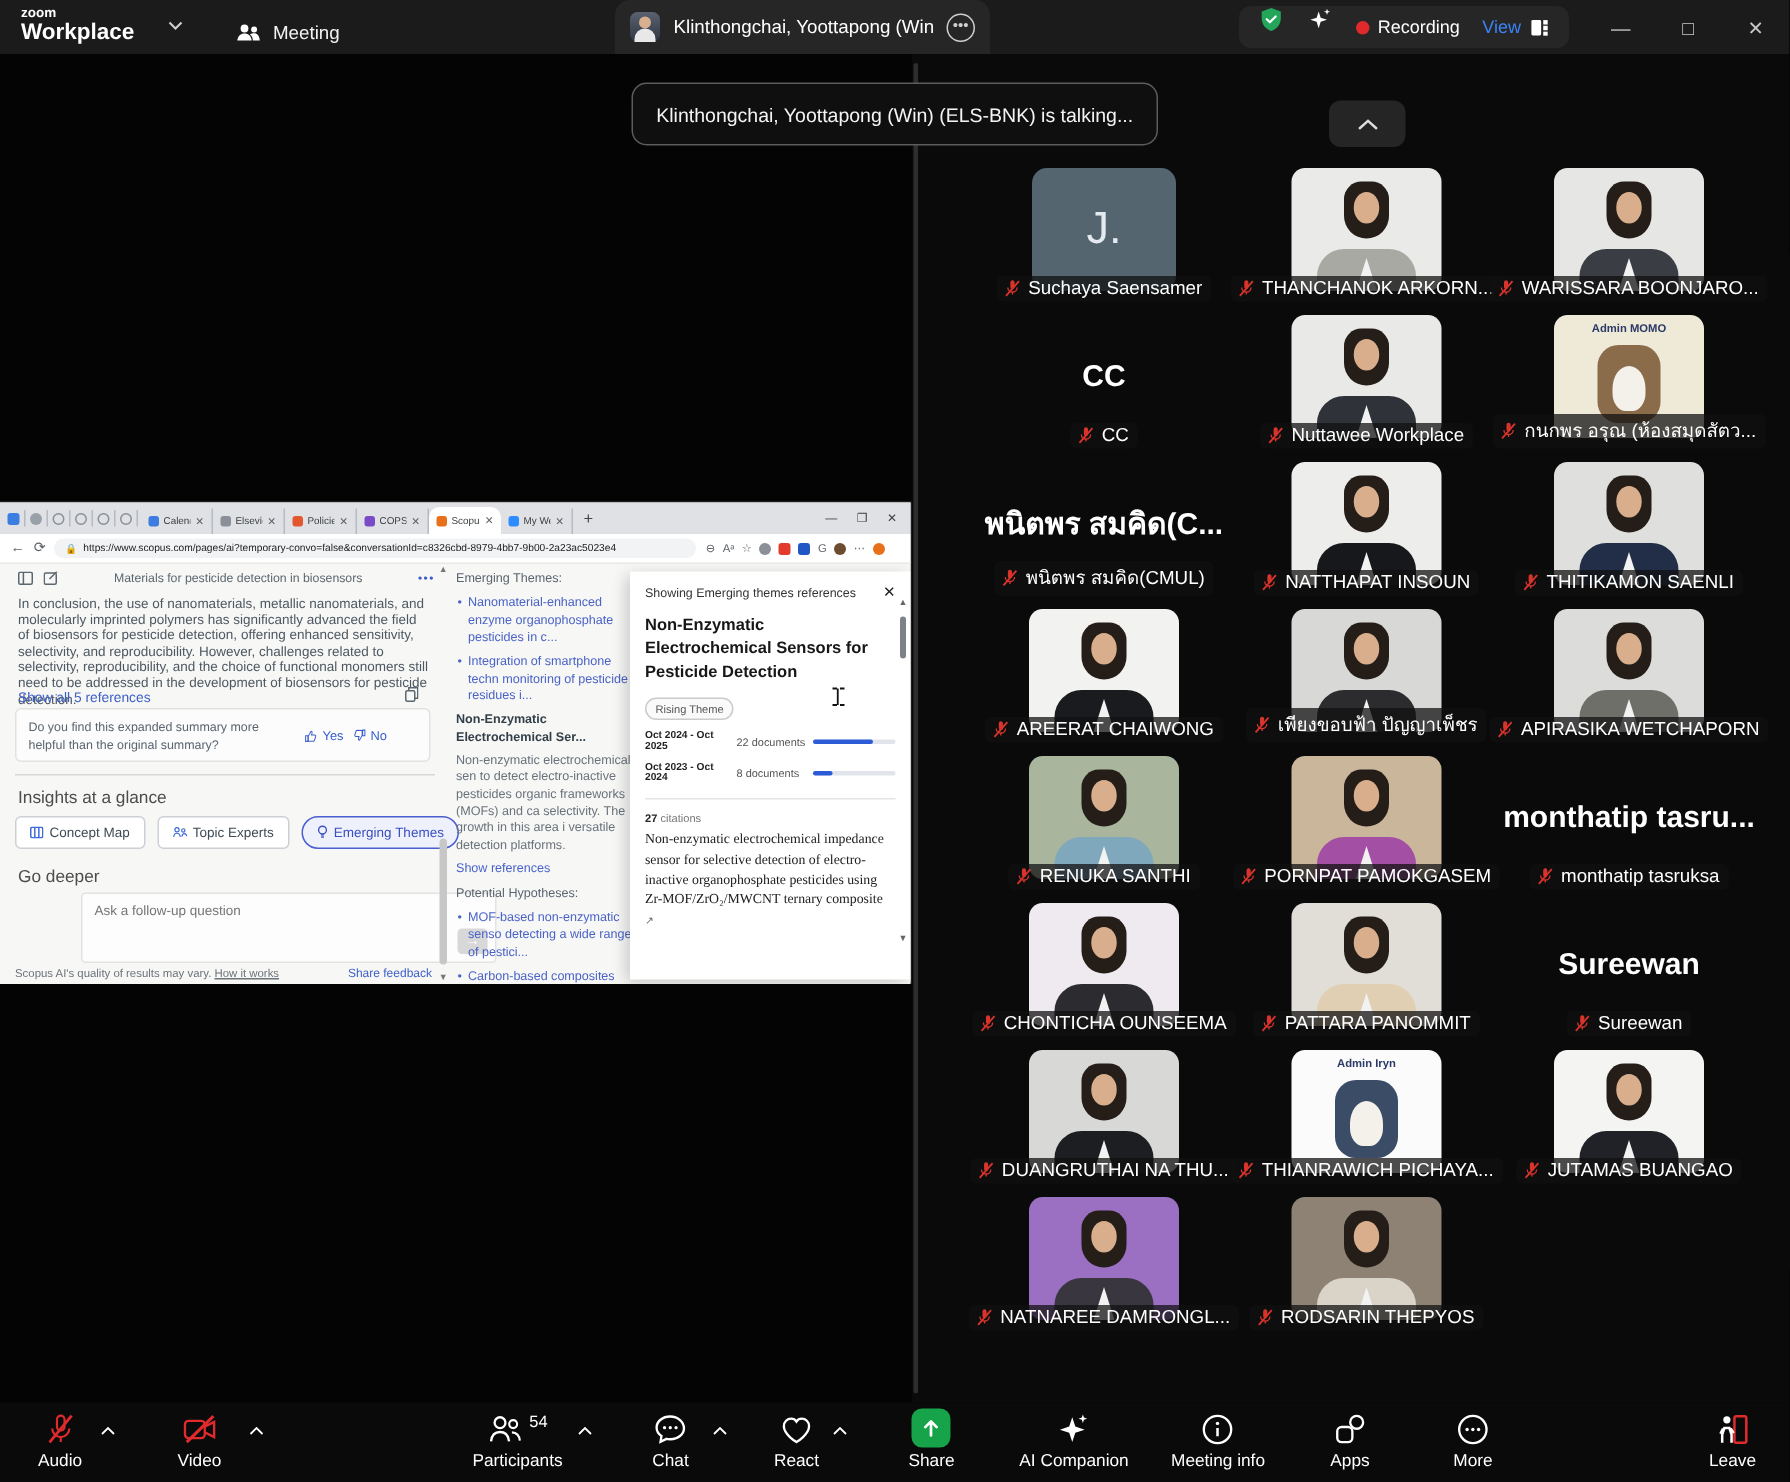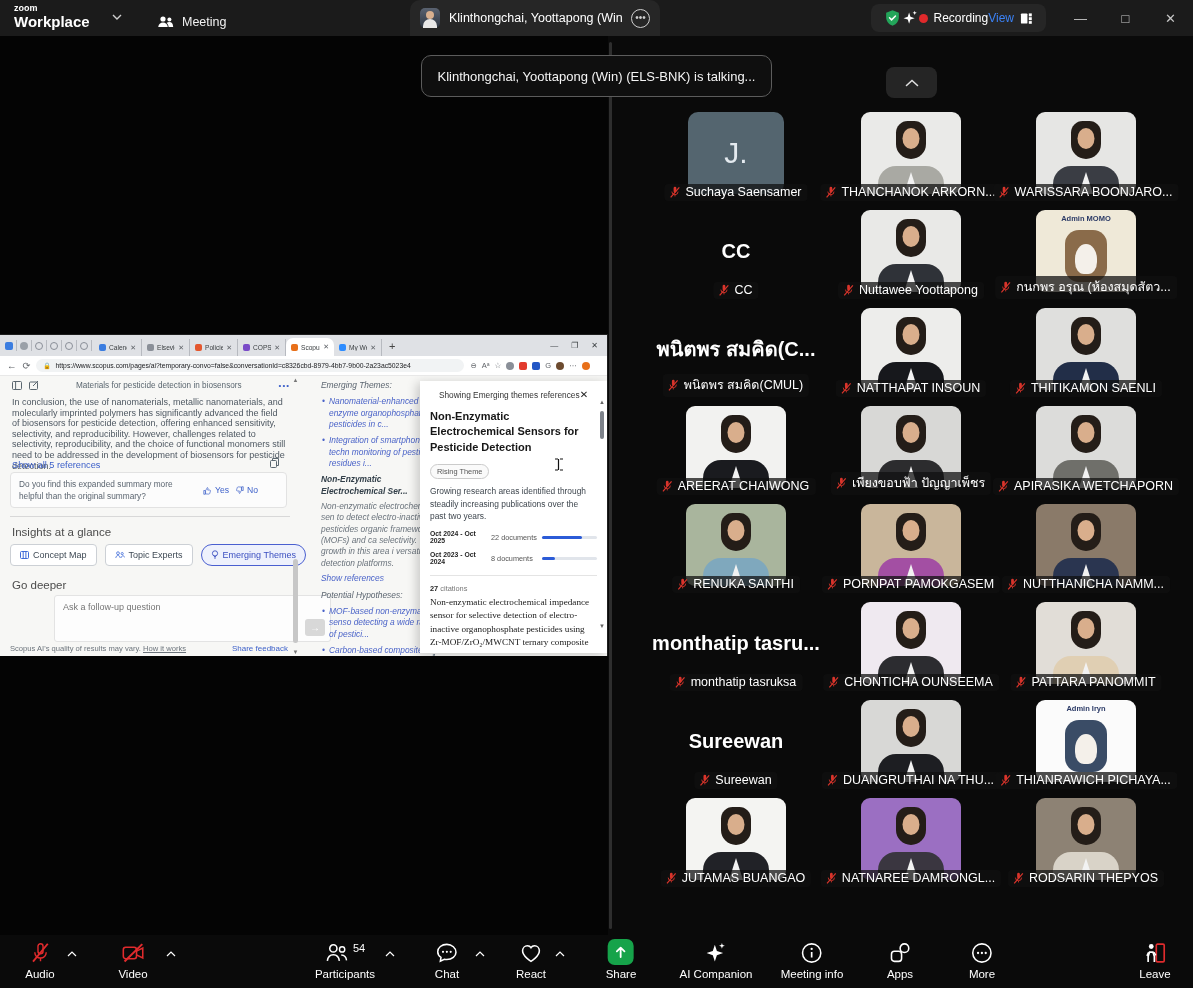--- a/index.html
+++ b/index.html
@@ -16,21 +16,21 @@
   .mtab{position:absolute;left:157px;top:0;height:44px;display:flex;align-items:center;gap:8px;color:#f2f2f2;font-size:12.5px;}
   .stab{position:absolute;left:410px;top:0;height:36px;width:250px;background:#262626;border-radius:10px 10px 0 0;
         display:flex;align-items:center;gap:9px;padding:0 10px;box-sizing:border-box;color:#fff;font-size:12.5px;}
   .stab .avatar{width:20px;height:20px;border-radius:5px;background:linear-gradient(#5a6270,#2e3642);position:relative;flex:none;}
   .stab .avatar::before{content:"";position:absolute;left:6px;top:3px;width:8px;height:8px;border-radius:50%;background:#d9b08f;}
   .stab .avatar::after{content:"";position:absolute;left:3px;top:11px;width:14px;height:9px;border-radius:7px 7px 0 0;background:#e8e8e8;}
   .stab .name{white-space:nowrap;overflow:hidden;flex:1;}
   .dots-circle{width:17px;height:17px;border:1.3px solid #cfcfcf;border-radius:50%;color:#cfcfcf;
                font-size:10px;line-height:15px;text-align:center;flex:none;}
   .rightpill{position:absolute;right:147px;top:4px;height:28px;background:#262626;border-radius:8px;
-             display:flex;align-items:center;padding:0 13px;}
+             display:flex;gap:15px;padding:0 13px;}
   .recwrap{display:flex;align-items:center;gap:6px;color:#fff;font-size:12px;}
   .recdot{width:9px;height:9px;border-radius:50%;background:#e0292b;}
   .viewwrap{display:flex;align-items:center;gap:6px;color:#3b82f6;font-size:12px;}
   .winctl{position:absolute;right:0;top:0;height:36px;display:flex;align-items:center;}
   .winbtn{width:45px;text-align:center;color:#c8c8c8;font-size:13px;}
 
   
   .main{position:absolute;top:36px;left:0;width:1193px;height:899px;background:#0a0a0a;}
   .share-area{position:absolute;left:0;top:0;width:608px;height:100%;background:#040404;}
   .vdivider{position:absolute;left:609px;top:6px;bottom:6px;width:3px;background:#2e2e2e;border-radius:2px;}
@@ -112,31 +112,31 @@
   .send{position:absolute;right:5px;bottom:5px;width:20px;height:17px;background:#d8d8d8;border-radius:3px;color:#fff;
         display:flex;align-items:center;justify-content:center;font-size:10px;}
   .lp-foot{position:absolute;top:268px;left:10px;width:278px;display:flex;justify-content:space-between;align-items:center;}
   .foot-note{font-size:7.6px;color:#6b737b;}
   .foot-note u{text-decoration:underline;}
   .foot-share{font-size:8px;color:#3b5fc9;}
   .lp-sb{position:absolute;left:292px;top:0;width:7px;height:280px;}
   .lp-sb .arr{position:absolute;left:0;width:7px;font-size:6px;color:#777;text-align:center;}
   .lp-sb .thumb{position:absolute;left:1px;top:183px;width:5px;height:84px;background:#c7c7c7;border-radius:3px;}
 
-  .mc{position:absolute;left:321px;top:4px;width:118px;font-size:8.4px;line-height:1.35;color:#6a737c;font-style:italic;}
+  .mc{position:absolute;left:304px;top:4px;width:118px;font-size:8.4px;line-height:1.35;color:#6a737c;}
   .mc .h{color:#5b6570;margin-bottom:5px;}
   .mc .bl{color:#4a63c8;margin:0 0 5px 8px;position:relative;}
   .mc .bl::before{content:"•";position:absolute;left:-7px;color:#4a63c8;}
   .mc .bt{color:#323f49;font-weight:700;margin:3px 0 4px;}
   .mc .bp{margin-bottom:4px;}
   .mc .lk{color:#4a63c8;margin-bottom:5px;}
 
   .rp{position:absolute;left:420px;top:5px;width:187px;height:272px;background:#fff;
       box-shadow:-3px 2px 10px rgba(0,0,0,.2);padding:8px 10px;box-sizing:border-box;z-index:6;}
-  .rp-head{display:flex;justify-content:center;align-items:center;font-size:8.3px;color:#333;}
+  .rp-head{display:flex;justify-content:space-between;align-items:center;font-size:8.3px;color:#333;}
   .rp-x{font-size:10px;color:#222;}
   .rp-title{margin-top:9px;font-size:11px;font-weight:700;color:#171717;line-height:1.4;width:158px;}
   .badge{display:inline-block;margin-top:9px;font-size:7.4px;color:#555;border:1px solid #cbcbcb;border-radius:9px;
          padding:2px 6px;background:#fafafa;}
   .rp-desc{margin-top:6px;font-size:8.4px;color:#3e464e;line-height:1.5;width:160px;}
   .docrow{display:flex;align-items:center;margin-top:7px;gap:3px;}
   .dr-period{font-size:6.8px;font-weight:700;color:#1f1f1f;width:58px;flex:none;}
   .dr-docs{font-size:7.3px;color:#555;width:48px;flex:none;}
   .dr-bar{flex:1;height:3px;background:#e1e5eb;border-radius:2px;position:relative;}
   .dr-fill{position:absolute;left:0;top:0;bottom:0;background:#2b5bd7;border-radius:2px;}
@@ -306,21 +306,21 @@
       <div class="sil-body" style="background:#2f3238"></div>
           <div class="sil-shirt"></div>
         </div>
         <div class="nametag">
           <svg viewBox="0 0 16 16" width="13" height="13">
             <path d="M6.3 2.7a1.7 1.7 0 0 1 3.4 0v3.9a1.7 1.7 0 0 1-3.4 0z" fill="#d9342b"></path>
             <path d="M4.2 6.9a3.8 3.8 0 0 0 7.6 0" fill="none" stroke="#d9342b" stroke-width="1.1"></path>
             <path d="M8 10.7v2.1" stroke="#d9342b" stroke-width="1.1"></path>
             <path d="M2.7 13.9L13.3 1.8" stroke="#d9342b" stroke-width="1.5"></path>
           </svg>
-          <span>Nuttawee Yoottapong</span>
+          <span>Nuttawee Workplace</span>
         </div>
       </div>
       <div class="cell">
         <div class="photo" style="background:#efe9d8">
       <div class="badge-top">Admin MOMO</div>
       <div class="pet" style="background:#8a6b4a"></div>
           <div class="pet-belly"></div>
         </div>
         <div class="nametag">
           <svg viewBox="0 0 16 16" width="13" height="13">
@@ -454,37 +454,20 @@
           <div class="sil-shirt"></div>
         </div>
         <div class="nametag">
           <svg viewBox="0 0 16 16" width="13" height="13">
             <path d="M6.3 2.7a1.7 1.7 0 0 1 3.4 0v3.9a1.7 1.7 0 0 1-3.4 0z" fill="#d9342b"></path>
             <path d="M4.2 6.9a3.8 3.8 0 0 0 7.6 0" fill="none" stroke="#d9342b" stroke-width="1.1"></path>
             <path d="M8 10.7v2.1" stroke="#d9342b" stroke-width="1.1"></path>
             <path d="M2.7 13.9L13.3 1.8" stroke="#d9342b" stroke-width="1.5"></path>
           </svg>
           <span>PORNPAT PAMOKGASEM</span>
-        </div>
-      </div>
-      <div class="cell">
-        <div class="photo" style="background:#8a7a69">
-      <div class="sil-hair"></div>
-          <div class="sil-face"></div>
-      <div class="sil-body" style="background:#2a3550"></div>
-          <div class="sil-shirt"></div>
-        </div>
-        <div class="nametag">
-          <svg viewBox="0 0 16 16" width="13" height="13">
-            <path d="M6.3 2.7a1.7 1.7 0 0 1 3.4 0v3.9a1.7 1.7 0 0 1-3.4 0z" fill="#d9342b"></path>
-            <path d="M4.2 6.9a3.8 3.8 0 0 0 7.6 0" fill="none" stroke="#d9342b" stroke-width="1.1"></path>
-            <path d="M8 10.7v2.1" stroke="#d9342b" stroke-width="1.1"></path>
-            <path d="M2.7 13.9L13.3 1.8" stroke="#d9342b" stroke-width="1.5"></path>
-          </svg>
-          <span>NUTTHANICHA NAMM...</span>
         </div>
       </div>
       <div class="cell">
         <div class="text-tile">monthatip  tasru...</div>
         <div class="nametag">
           <svg viewBox="0 0 16 16" width="13" height="13">
             <path d="M6.3 2.7a1.7 1.7 0 0 1 3.4 0v3.9a1.7 1.7 0 0 1-3.4 0z" fill="#d9342b"></path>
             <path d="M4.2 6.9a3.8 3.8 0 0 0 7.6 0" fill="none" stroke="#d9342b" stroke-width="1.1"></path>
             <path d="M8 10.7v2.1" stroke="#d9342b" stroke-width="1.1"></path>
             <path d="M2.7 13.9L13.3 1.8" stroke="#d9342b" stroke-width="1.5"></path>
@@ -797,21 +780,20 @@
 
       </div>
 
       <div class="rp">
         <div class="rp-head">
           <span>Showing Emerging themes references</span>
           <span class="rp-x">✕</span>
         </div>
         <div class="rp-title">Non-Enzymatic Electrochemical Sensors for Pesticide Detection</div>
         <span class="badge">Rising Theme</span>
-        <div class="rp-desc">Growing research areas identified through steadily increasing publications over the past two years.</div>
         <div id="docrows">
             <div class="docrow">
               <span class="dr-period">Oct 2024 - Oct 2025</span>
               <span class="dr-docs">22 documents</span>
     <span class="dr-bar">
                 <span class="dr-fill" style="width:72%"></span>
               </span>
             </div>
             <div class="docrow">
               <span class="dr-period">Oct 2023 - Oct 2024</span>

